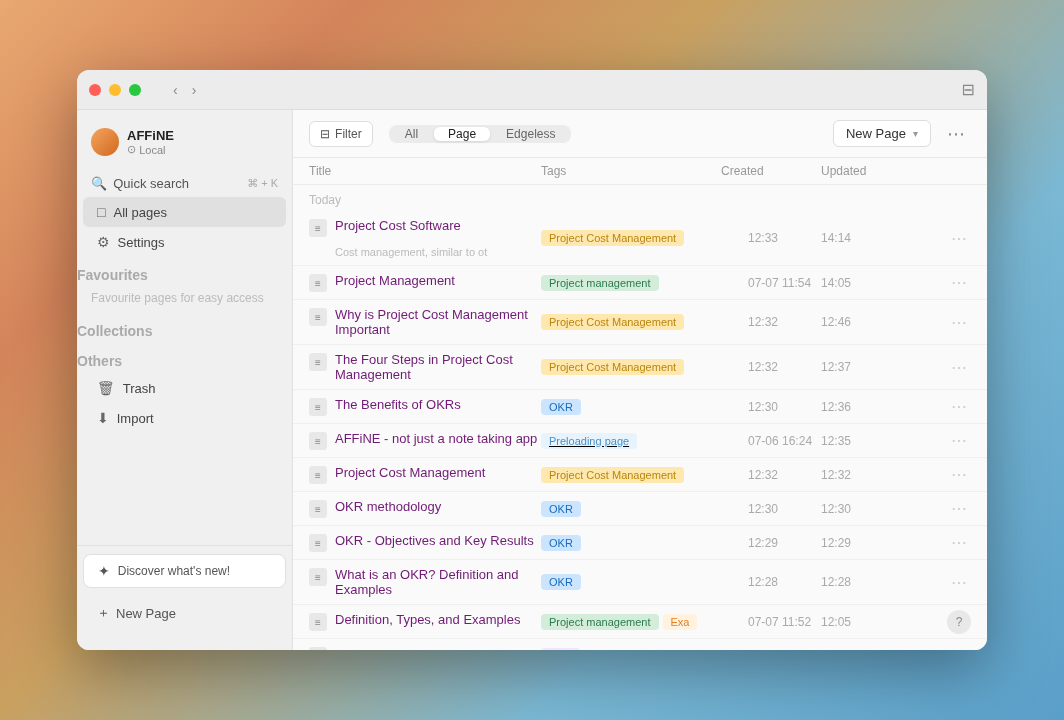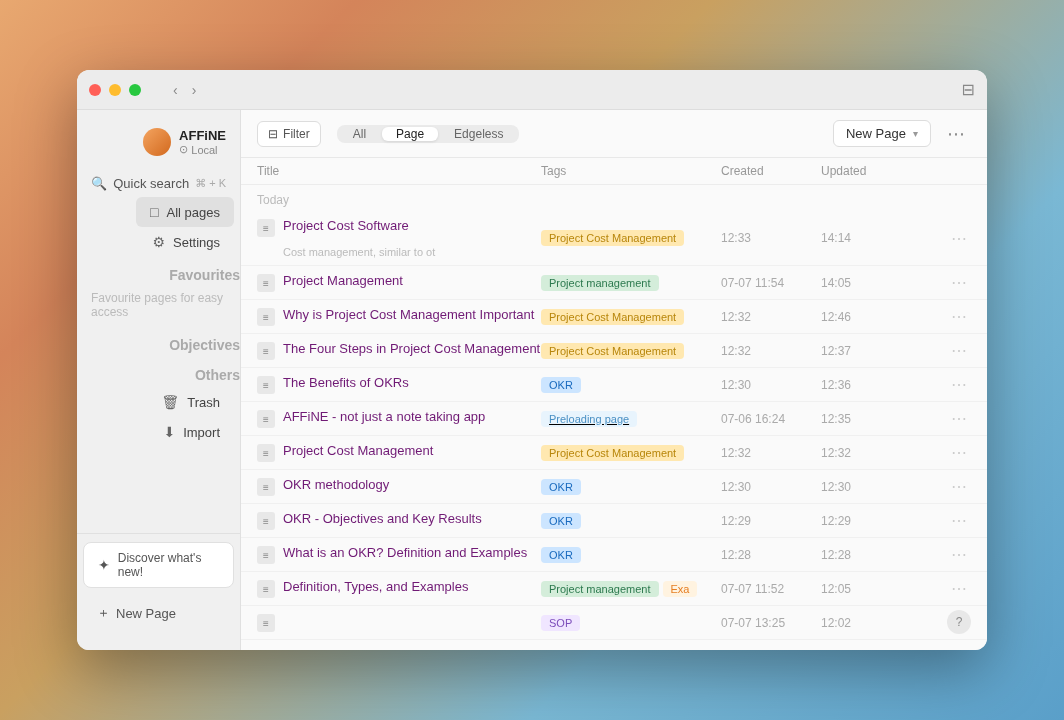--- a/index.html
+++ b/index.html
@@ -52,28 +52,27 @@
       background: none; border: none; cursor: pointer;
       color: #888; font-size: 16px;
     }
     .main-area {
       display: flex;
       flex: 1;
       overflow: hidden;
     }
     
     .sidebar {
-      width: 164px;
+      width: 216px;
       background: #f0f0f0;
       border-right: 1px solid #e0e0e0;
       display: flex;
       flex-direction: column;
       padding: 12px 0;
       flex-shrink: 0;
-      align-items: flex-end;
     }
     .sidebar-user {
       display: flex; align-items: center; gap: 8px;
       padding: 6px 14px 14px;
     }
     .avatar {
       width: 28px; height: 28px; border-radius: 50%;
       background: linear-gradient(135deg, #f4a460, #d2691e);
       flex-shrink: 0;
     }
@@ -193,21 +192,21 @@
     .tag {
       display: inline-block; padding: 2px 8px;
       border-radius: 4px; font-size: 11px; font-weight: 500;
     }
     .tag-pcm { background: #ffe8b0; color: #b8860b; }
     .tag-pm { background: #d4edda; color: #2d7a4f; }
     .tag-okr { background: #cce5ff; color: #1a6bbf; }
     .tag-preload { background: #e8f4fd; color: #4a90c4; }
     .tag-sop { background: #f0e6ff; color: #7c4dbb; }
     .tag-exa { background: #fff3e0; color: #e67e22; }
-    .row-date { font-size: 12px; color: #aaa; }
+    .row-date { font-size: 12px; color: #aaa; margin-left: 27px; }
     .row-updated { font-size: 12px; color: #aaa; }
     .row-more { display: flex; justify-content: flex-end; }
     .row-more-btn {
       background: none; border: none; cursor: pointer;
       color: #ccc; font-size: 16px; padding: 0 4px;
     }
     .new-page-header-btn {
       display: flex; align-items: center; gap: 5px;
       padding: 5px 12px; background: #fff;
       border: 1px solid #ddd; border-radius: 6px;
@@ -266,21 +265,21 @@
         <span>All pages</span>
       </div>
       <div class="sidebar-nav-item">
         <span class="sidebar-nav-icon">⚙</span>
         <span>Settings</span>
       </div>
 
       <div class="sidebar-section-label">Favourites</div>
       <div class="sidebar-fav-empty">Favourite pages for easy access</div>
 
-      <div class="sidebar-section-label">Objectives</div>
+      <div class="sidebar-section-label">Collections</div>
 
       <div class="sidebar-section-label">Others</div>
       <div class="sidebar-nav-item">
         <span class="sidebar-nav-icon">🗑</span>
         <span>Trash</span>
       </div>
       <div class="sidebar-nav-item">
         <span class="sidebar-nav-icon">⬇</span>
         <span>Import</span>
       </div>

